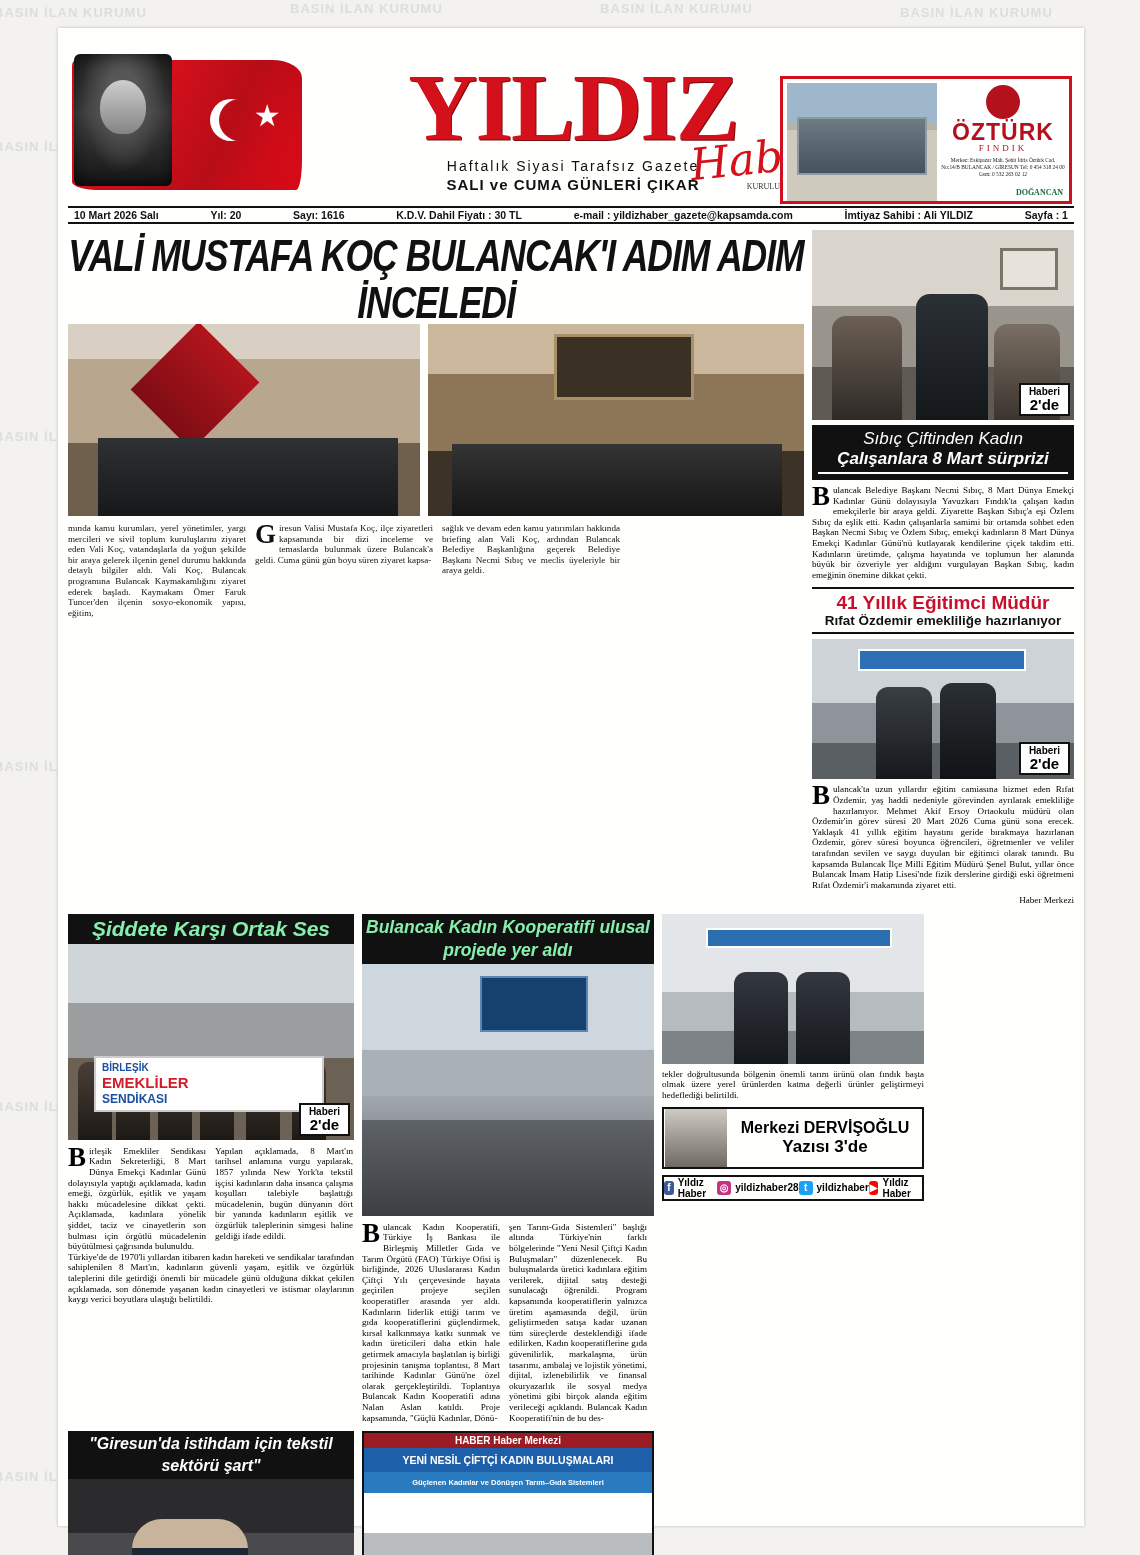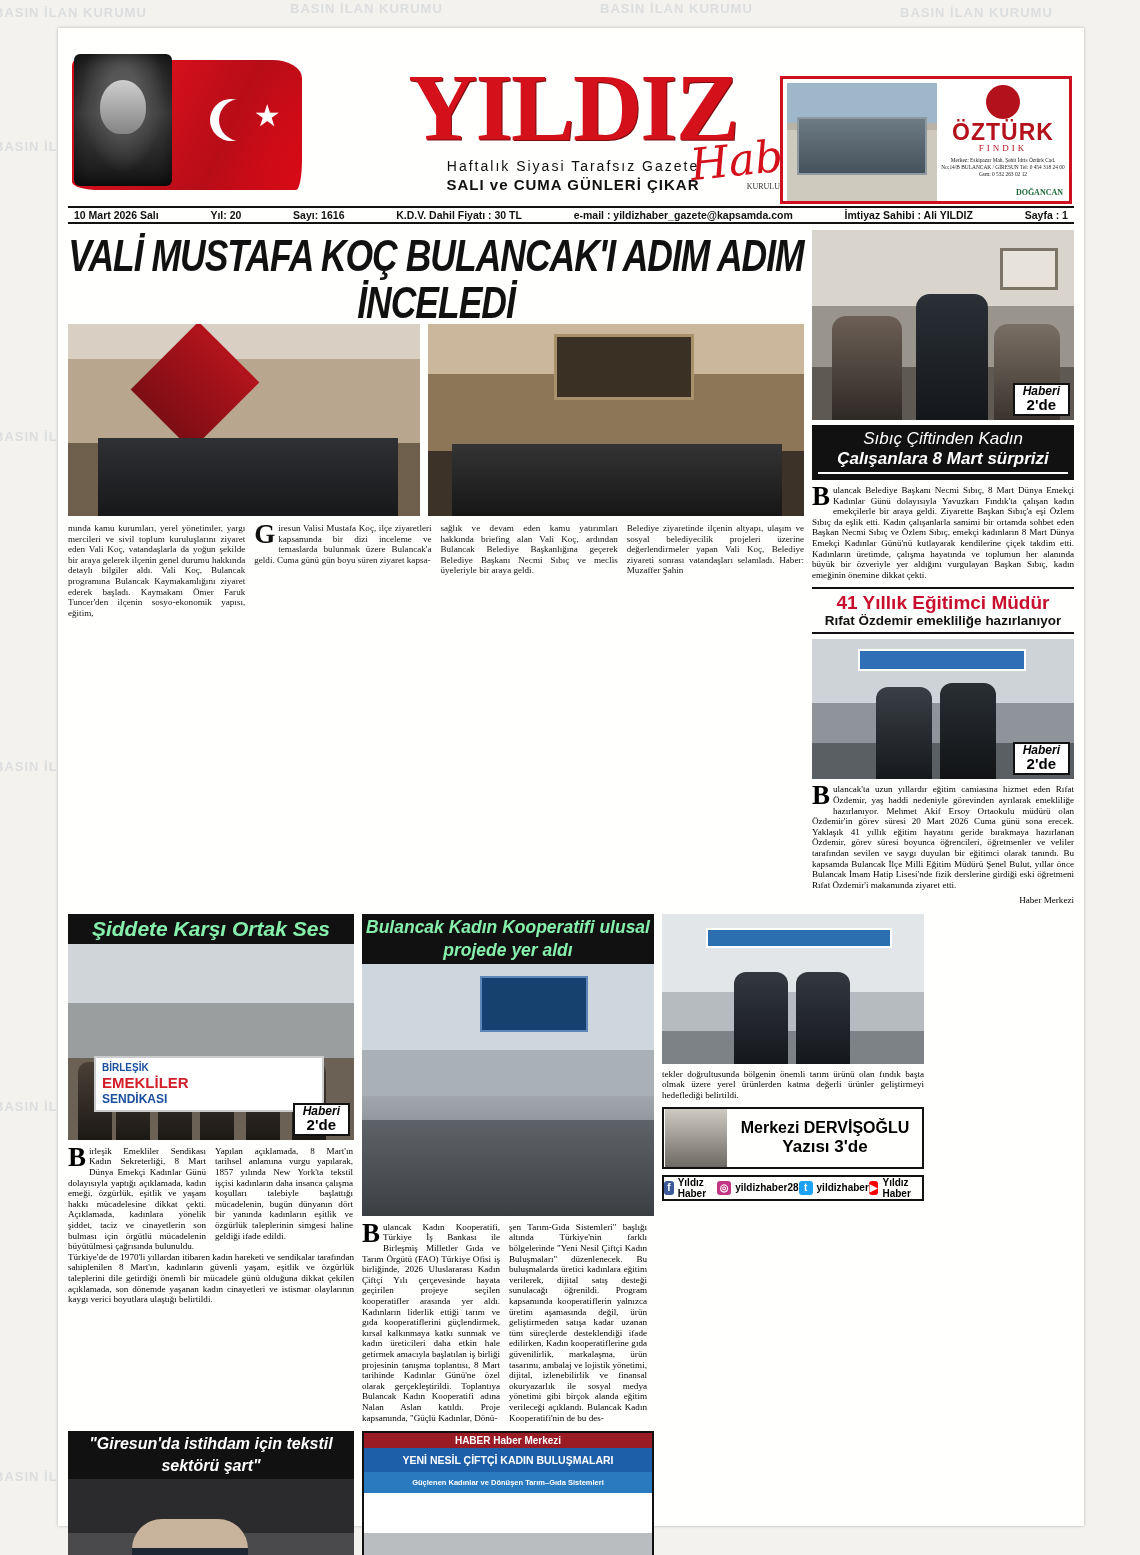--- a/index.html
+++ b/index.html
@@ -174,21 +174,21 @@
   }
   .r-photo .frame{position:absolute;right:16px;top:18px;width:58px;height:42px;background:#e7e3da;box-shadow:inset 0 0 0 3px #7d7468;}
   .r-photo .p1{position:absolute;left:20px;bottom:0;width:70px;height:104px;background:linear-gradient(180deg,#6c5f55,#2f2a26);border-radius:14px 14px 0 0;}
   .r-photo .p2{position:absolute;left:104px;bottom:0;width:72px;height:126px;background:linear-gradient(180deg,#2b3036,#14171a);border-radius:14px 14px 0 0;}
   .r-photo .p3{position:absolute;left:182px;bottom:0;width:66px;height:96px;background:linear-gradient(180deg,#7a6f64,#3b342e);border-radius:14px 14px 0 0;}
   .badge {
     position:absolute; right:4px; bottom:4px;
     background:#fff; border:2px solid #111; padding:1px 8px 2px;
     text-align:center; font-family:"Liberation Sans", sans-serif;
   }
-  .badge .t1{font-size:12px;font-weight:700;line-height:11px;font-style:italic;}
+  .badge .t1{font-size:10px;font-weight:700;line-height:11px;}
   .badge .t2{font-size:15px;font-weight:700;line-height:15px;}
 
   .blkhead {
     background:#111; color:#fff; margin-top:5px; padding:4px 6px 6px;
     text-align:center;
   }
   .blkhead .l1{font-family:"Liberation Sans",sans-serif;font-weight:400;font-style:italic;font-size:17px;line-height:20px;}
   .blkhead .l2{font-family:"Liberation Sans",sans-serif;font-weight:700;font-style:italic;font-size:17px;line-height:20px;border-bottom:2px solid #fff;padding-bottom:3px;}
 
   .r-text { font-size:9.1px; line-height:10.6px; text-align:justify; margin:5px 0 0; }
@@ -359,25 +359,20 @@
 
 Vali Koç, Bulancak programına Bulancak Kaymakamlığını ziyaret ederek başladı. Kaymakam Ömer Faruk Tuncer'den ilçenin sosyo-ekonomik yapısı, eğitim,</p>
               </div>
           <div class="c">
                 <p class="dropcap">Giresun Valisi Mustafa Koç, ilçe ziyaretleri kapsamında bir dizi inceleme ve temaslarda bulunmak üzere Bulancak'a geldi.
 
 Cuma günü gün boyu süren ziyaret kapsa-</p>
               </div>
           <div class="c">
                 <p>sağlık ve devam eden kamu yatırımları hakkında briefing alan Vali Koç, ardından Bulancak Belediye Başkanlığına geçerek Belediye Başkanı Necmi Sıbıç ve meclis üyeleriyle bir araya geldi.</p>
-              </div>
-          <div class="c">
-                <p>Belediye ziyaretinde ilçenin altyapı, ulaşım ve sosyal belediyecilik projeleri üzerine değerlendirmeler yapan Vali Koç, Belediye ziyareti sonrası vatandaşları selamladı.
-
-Haber: Muzaffer Şahin</p>
               </div>
         </div>
       </div>
 
       <div class="colR">
         <div class="r-photo">
           <div class="frame"></div>
           <div class="p1"></div>
           <div class="p2"></div>
           <div class="p3"></div>

